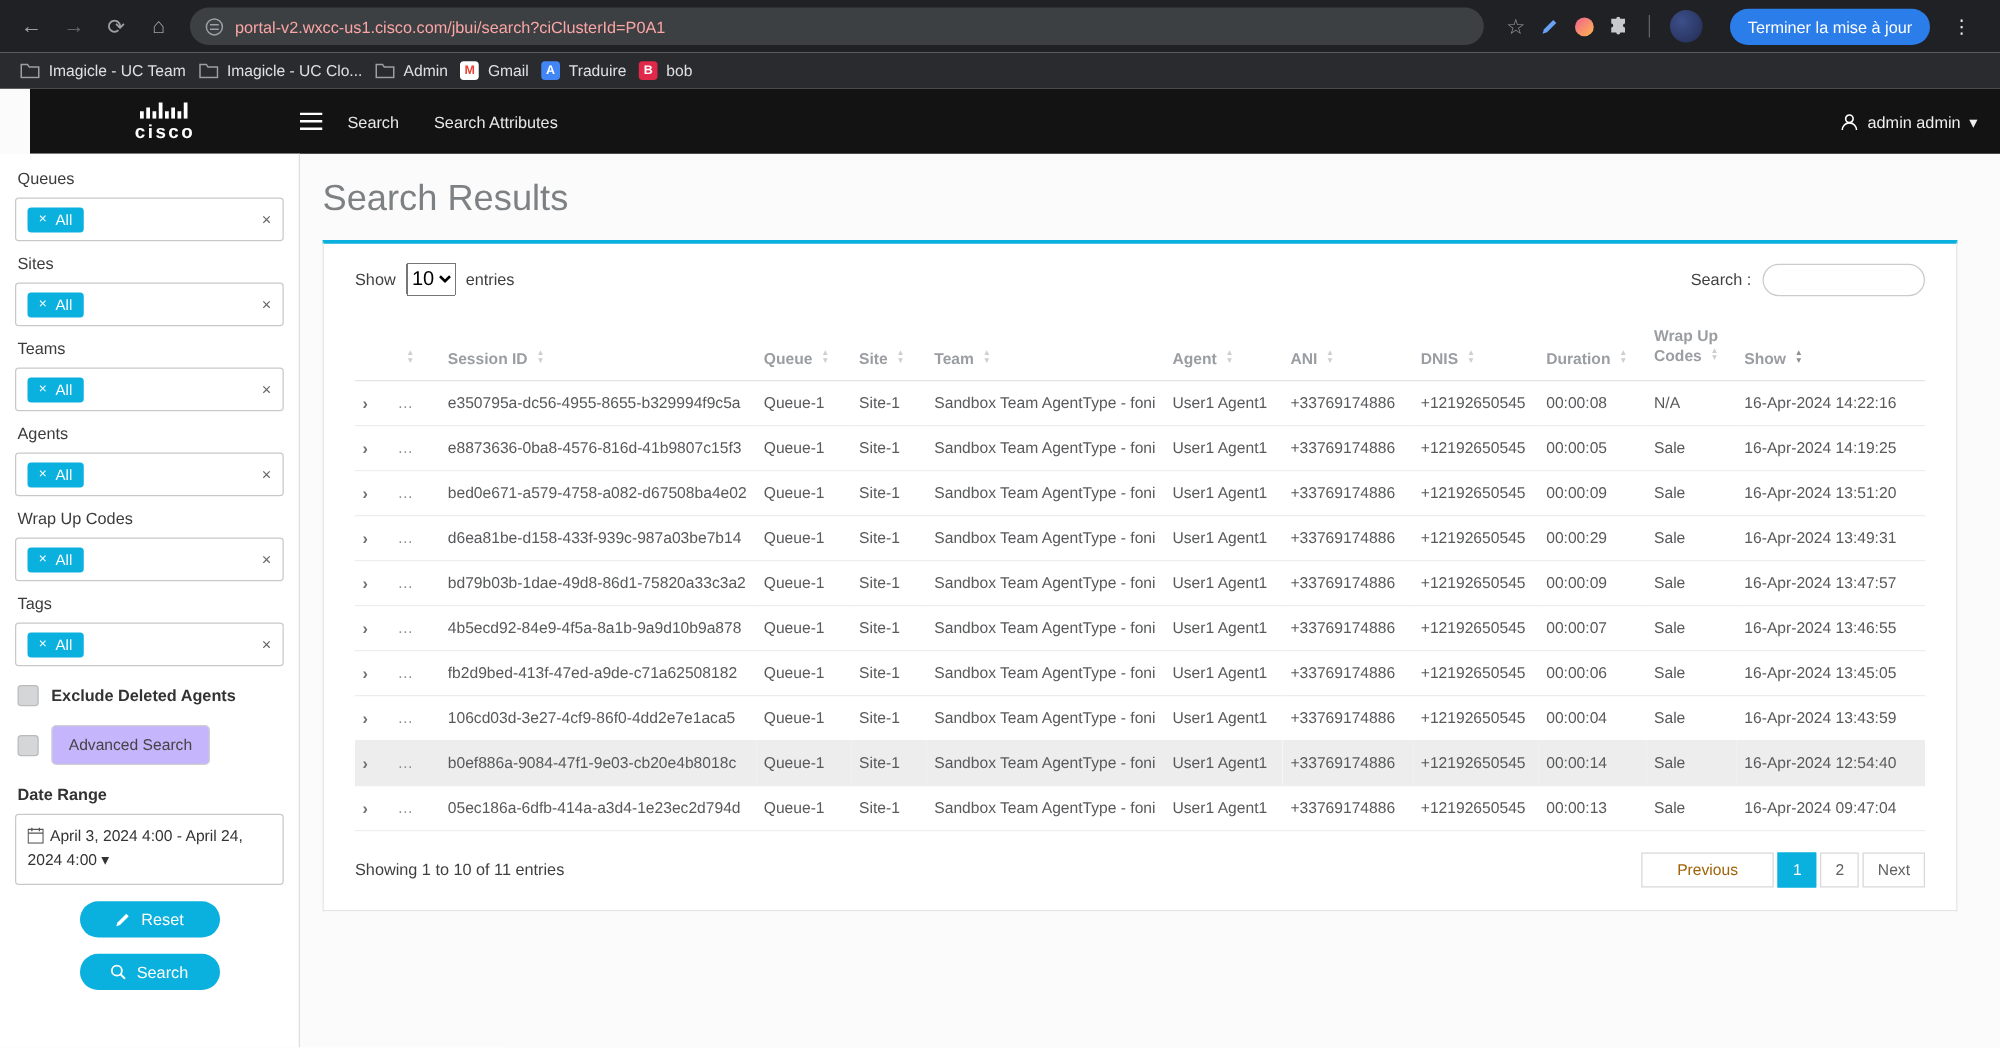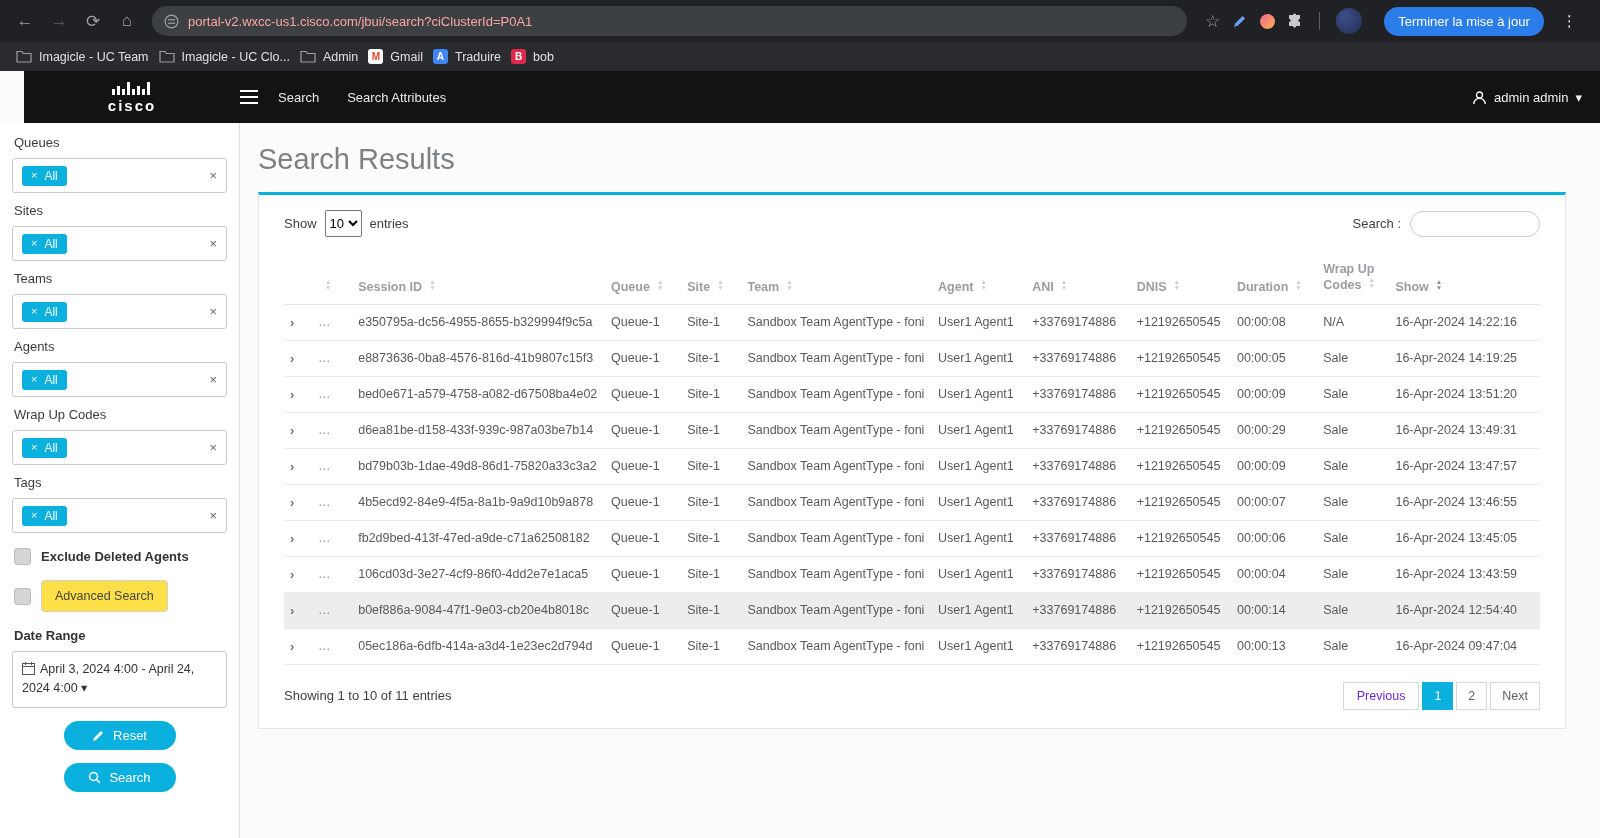--- a/index.html
+++ b/index.html
@@ -45,52 +45,52 @@
   aside { width:240px; flex:none; background:#fff; border-right:1px solid #dedede; padding:8px 12px 0; overflow:hidden; }
   .group { margin-bottom:10px; }
   .group-label { font-size:13px; color:#3c3c3c; margin:4px 0 8px 2px; }
   .select-box { border:1px solid #c9c9c9; border-radius:3px; height:35px; display:flex; align-items:center; padding:0 9px; background:#fff; }
   .chip { background:#0ab0de; color:#fff; font-size:12px; border-radius:3px; padding:4px 9px; display:inline-flex; gap:7px; align-items:center; line-height:1; }
   .chip-x { font-size:11px; cursor:pointer; }
   .box-clear { margin-left:auto; color:#666; font-size:13px; cursor:pointer; }
   .check-row { display:flex; align-items:center; gap:10px; margin:15px 0 0 2px; }
   .checkbox { width:17px; height:17px; background:#d4d6d8; border:1px solid #b9bbbd; border-radius:3px; flex:none; }
   .check-label { font-size:13px; font-weight:bold; color:#333; }
-  .adv-btn { background:#fde047; border:1px solid #cfcfcf; border-radius:4px; padding:8px 13px; font-size:12.5px; color:#444; font-family:inherit; }
+  .adv-btn { background:#c4b5fd; border:1px solid #cfcfcf; border-radius:4px; padding:8px 13px; font-size:12.5px; color:#444; font-family:inherit; }
   .date-label { font-size:13px; font-weight:bold; color:#333; margin:16px 0 8px 2px; }
   .date-box { border:1px solid #c9c9c9; border-radius:3px; padding:8px 9px; font-size:12.5px; color:#333; line-height:1.55; background:#fff; }
   .date-box svg { vertical-align:-2px; margin-right:5px; }
   .btn-pill { display:flex; align-items:center; justify-content:center; gap:8px; background:#0ab0de; color:#fff; border:none; border-radius:15px; height:29px; width:112px; margin:13px auto 0; font-size:13px; font-family:inherit; cursor:pointer; }
 
   
   main { flex:1; padding:0 34px 0 18px; overflow:hidden; }
   .page-title { font-size:29px; font-weight:300; color:#7e8184; margin:20px 0 16px 0; }
   .panel { background:#fff; border:1px solid #e5e5e5; border-top:3px solid #0ab0de; }
   .export-row { padding:12px 25px; border-bottom:1px solid #ececec; }
   .export-btn { display:inline-flex; align-items:center; gap:8px; background:#0ab0de; color:#fff; border:none; border-radius:15px; height:29px; padding:0 20px; font-size:13px; font-family:inherit; cursor:pointer; }
   .controls { display:flex; align-items:center; padding:15px 25px 6px; font-size:13px; color:#3f3f3f; }
-  .controls select { margin:0 8px; height:27px; font-size:13px; font-family:inherit; }
+  .controls select { margin:0 8px; height:27px; font-size:16px; font-family:inherit; }
   .ctrl-right { margin-left:auto; display:flex; align-items:center; gap:9px; }
   .search-input { width:130px; height:26px; border:1px solid #cbcbcb; border-radius:14px; padding:0 11px; font-family:inherit; font-size:13px; outline:none; }
   .table-wrap { padding:12px 25px 0; }
   table { width:100%; border-collapse:collapse; table-layout:fixed; font-size:12.5px; color:#58595b; }
   th { color:#9a9da1; font-weight:bold; text-align:left; vertical-align:bottom; padding:6px 6px 10px; border-bottom:1px solid #e4e4e4; font-size:12.5px; white-space:nowrap; }
   th.wrapcol { white-space:normal; line-height:1.3; }
   td { padding:10px 6px; border-bottom:1px solid #ededed; overflow:hidden; text-overflow:ellipsis; white-space:nowrap; }
   tr.hl { background:#ededed; }
   .c-exp { color:#707174; font-weight:bold; font-size:13px; cursor:pointer; }
   .c-dots { color:#8f8f8f; letter-spacing:1px; cursor:pointer; }
   .sort { display:inline-block; margin-left:7px; line-height:0; vertical-align:1px; }
   .sort::before, .sort::after { content:"▲"; display:block; font-size:6.5px; line-height:6px; color:#cfcfcf; }
   .sort::after { content:"▼"; }
   .sort.active::before, .sort.active::after { color:#8d8f92; }
   .tfooter { display:flex; align-items:center; padding:17px 25px 18px; font-size:13px; color:#3f3f3f; }
   .pager { margin-left:auto; display:flex; gap:3px; }
   .page { border:1px solid #d8d8d8; background:#fff; color:#5f6062; font-size:12.5px; padding:6px 11px; cursor:pointer; }
-  .page.prev { color:#6d28d9; padding:6px 13px; }
+  .page.prev { color:#a16207; padding:6px 28px; }
   .page.active { background:#0ab0de; border-color:#0ab0de; color:#fff; }
 </style>
 </head>
 <body>
 
 <div class="browser-top">
   <span class="nav-ico">←</span>
   <span class="nav-ico fwd">→</span>
   <span class="nav-ico">⟳</span>
   <span class="nav-ico">⌂</span>

